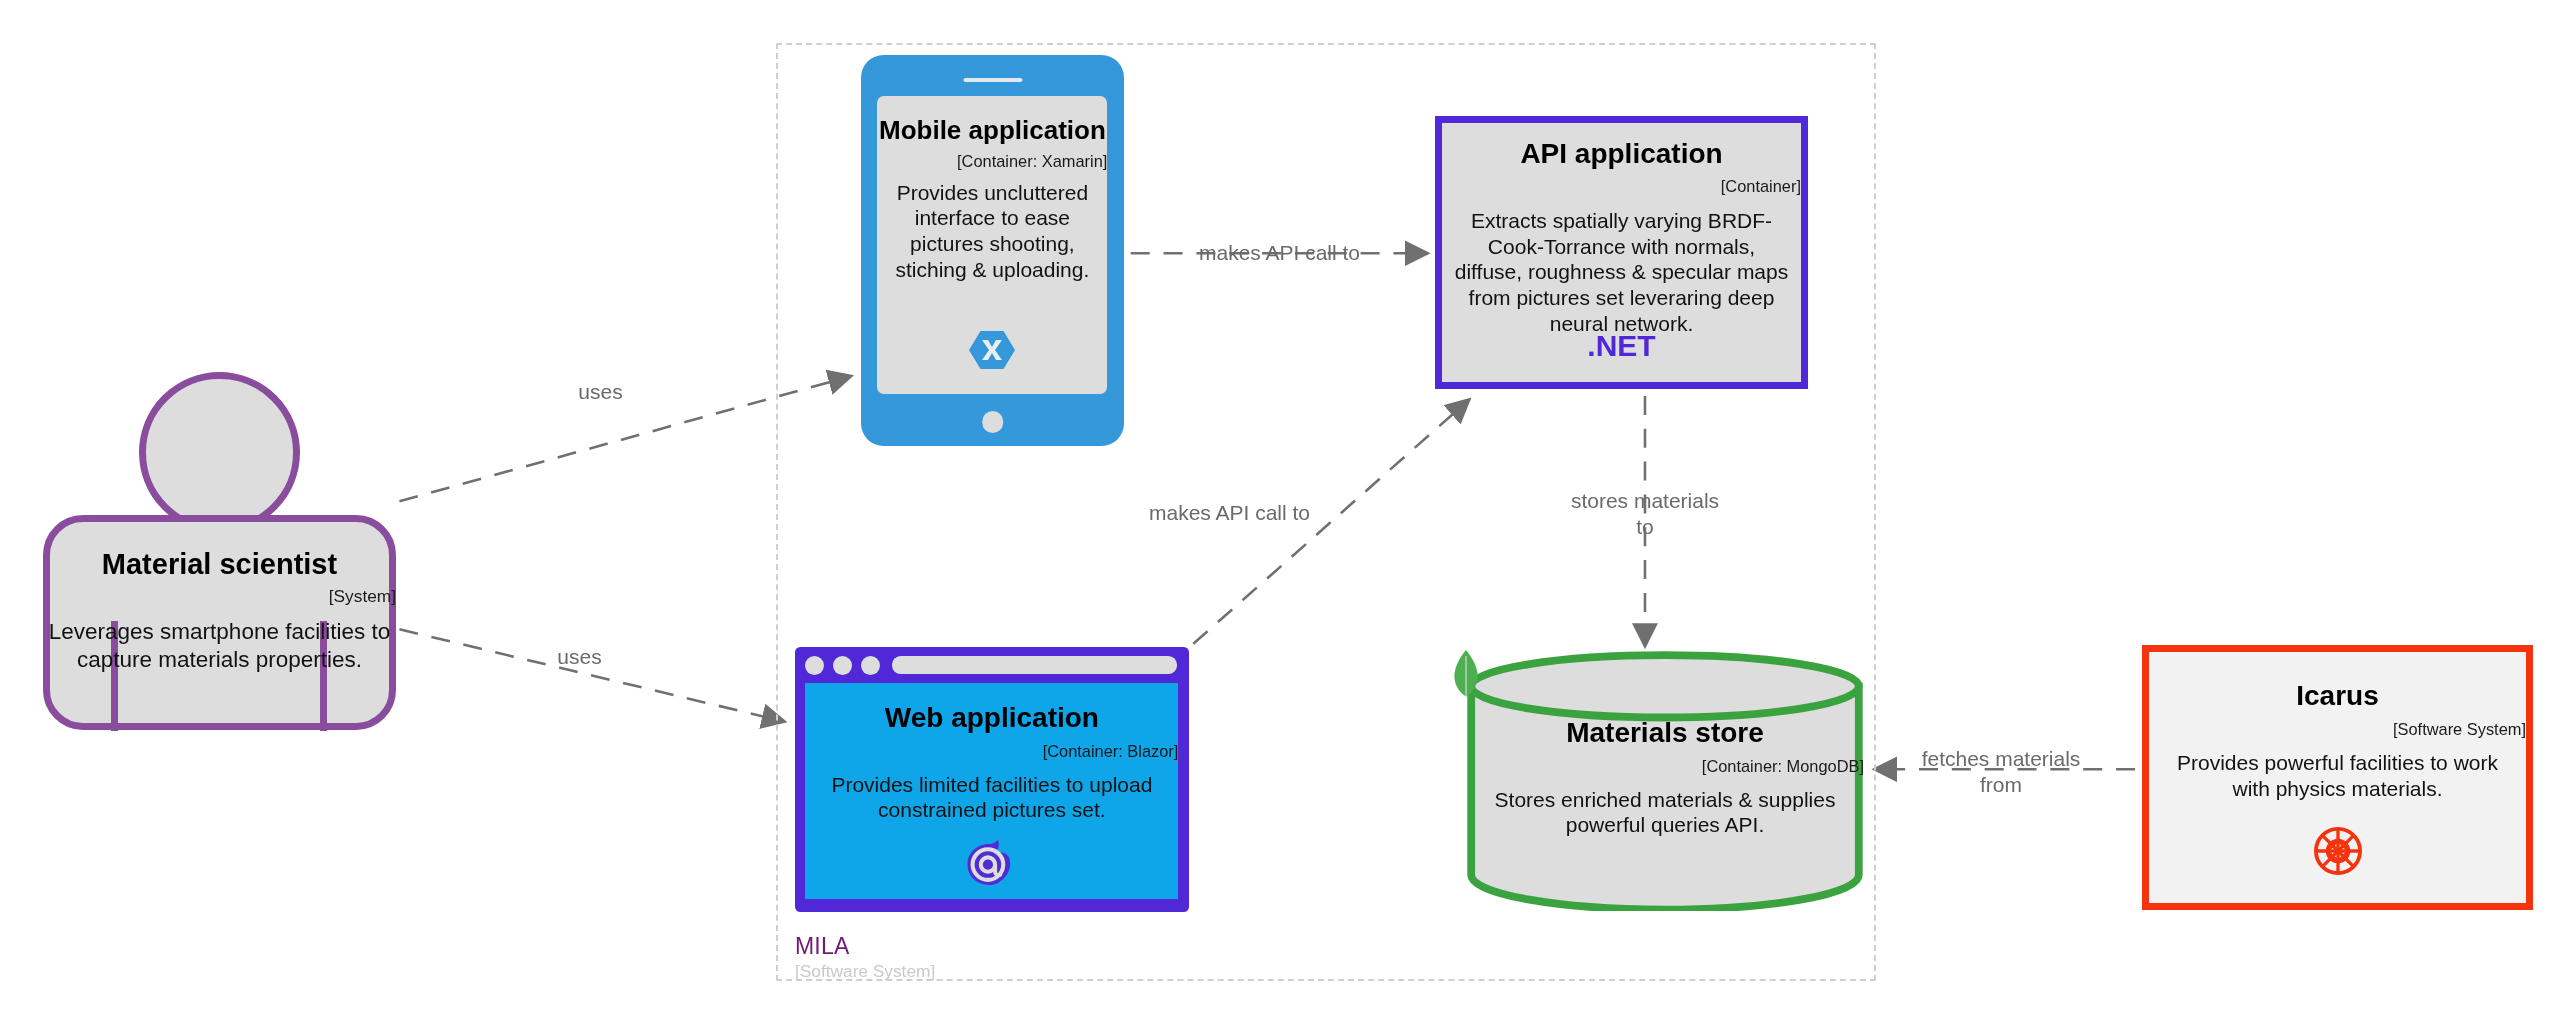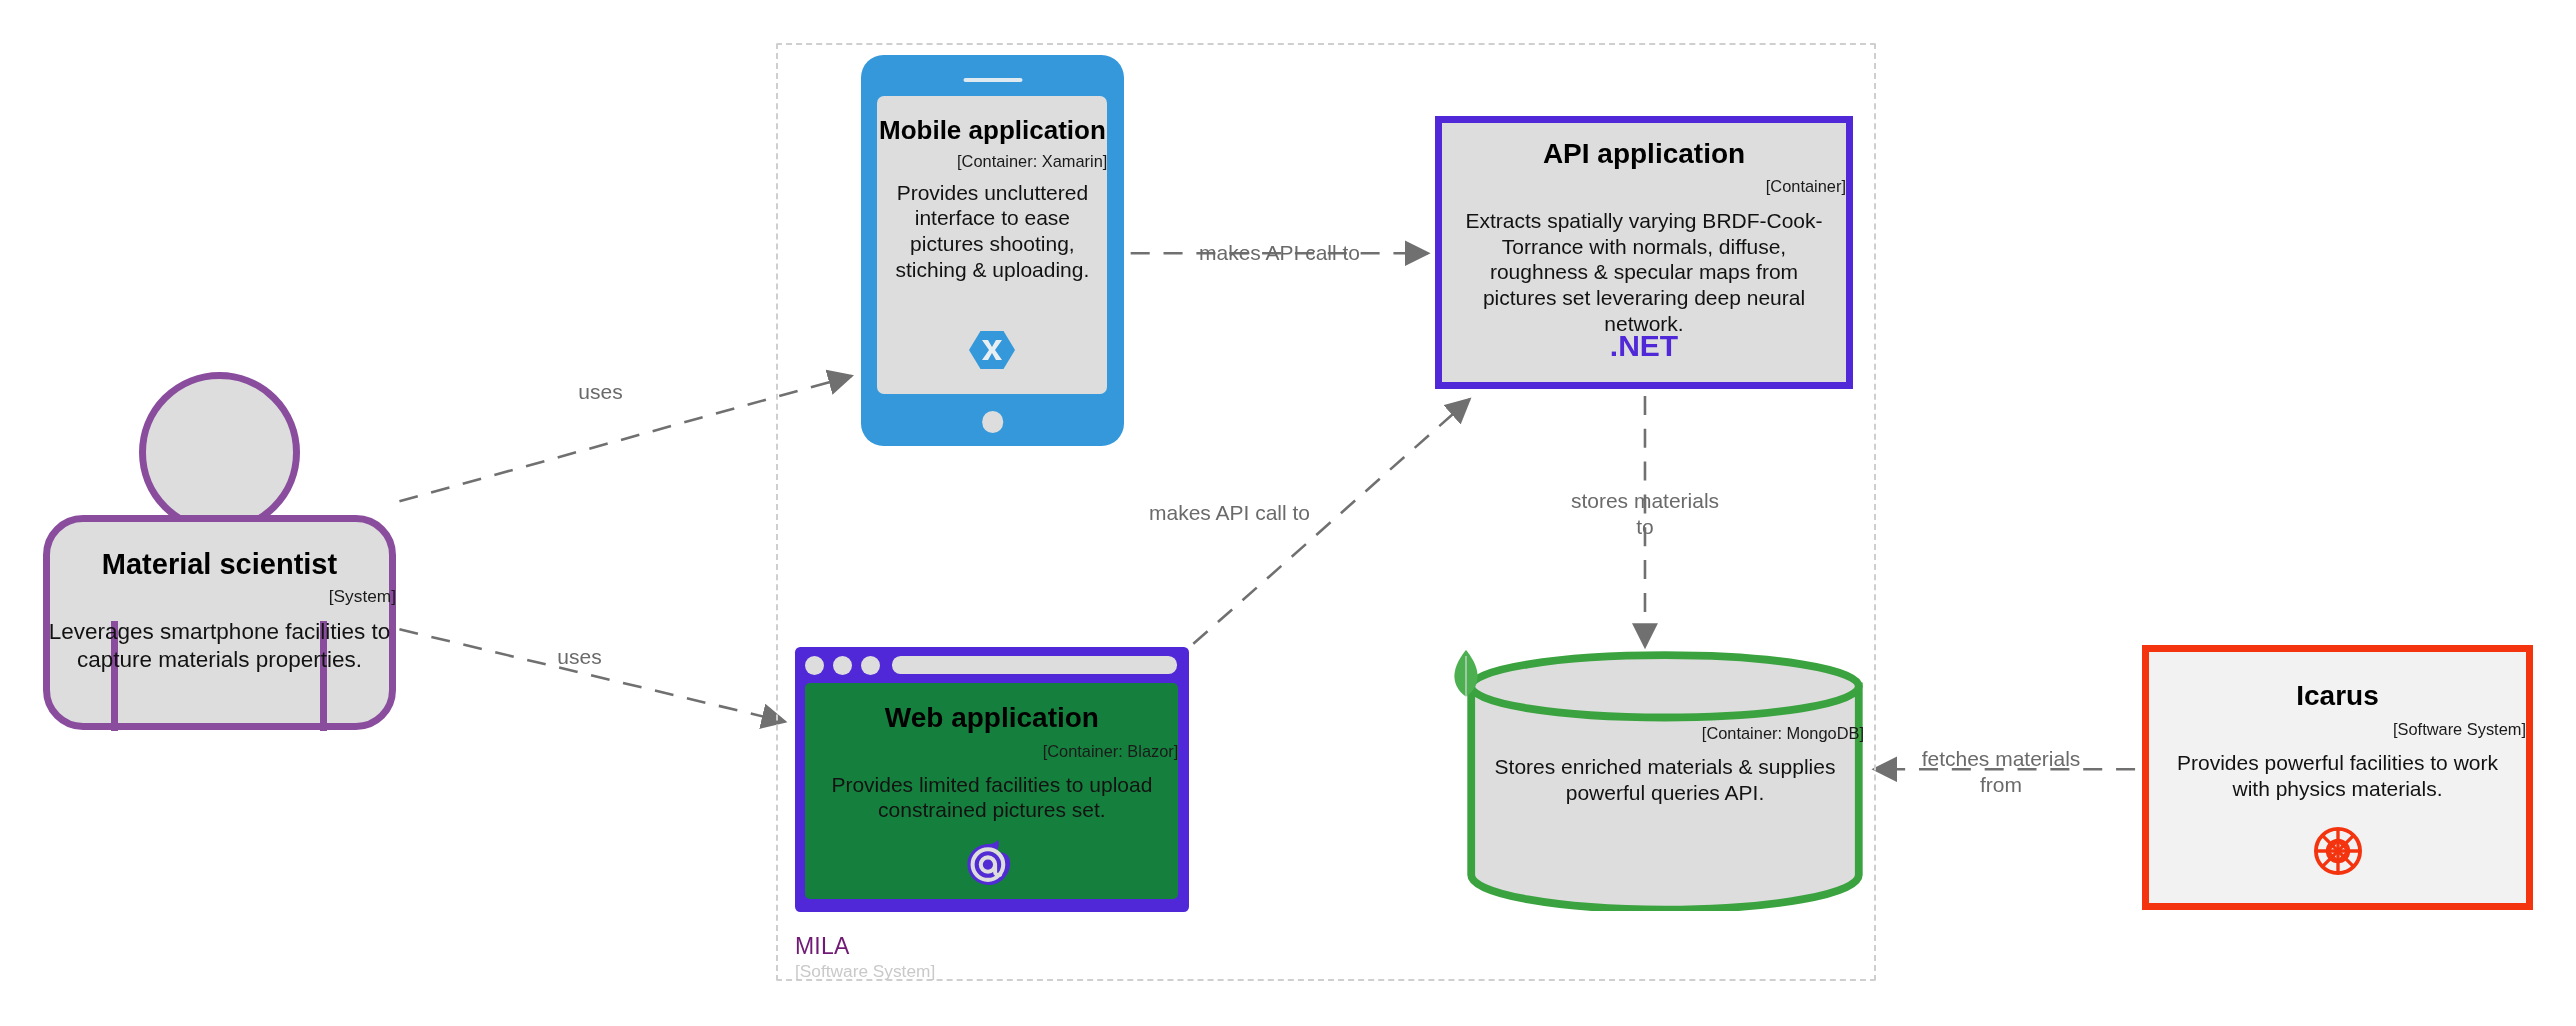--- a/index.html
+++ b/index.html
@@ -168,21 +168,21 @@
     transform: translateX(-50%);
     width: 50px;
     height: 50px;
   }
 
   
   .api {
     position: absolute;
     left: 1435px;
     top: 116px;
-    width: 418px;
+    width: 373px;
     height: 273px;
     background: #dddddd;
     border: 7px solid #5028d8;
     box-sizing: border-box;
   }
   .api .el-title { font-size: 28px; margin-top: 14.7px; }
   .api .el-tech  { font-size: 16.4px; margin-top: 6px; }
   .api .el-desc  { font-size: 21px; margin-top: 11.2px; padding: 0 10.4px;}
   .api-tech-logo {
     position: absolute;
@@ -227,22 +227,22 @@
     border-radius: 8.6px;
     margin-right: 12px;
     margin-left: 3.5px;
   }
   .web-screen {
     position: absolute;
     left: 10.4px;
     top: 36px;
     width: 373px;
     height: 216px;
-    background: #15803d;
-    border-radius: 5px;
+    background: #0ea5e9;
+    border-radius: 0;
   }
   .web-screen .el-title { font-size: 28px; margin-top: 19px; }
   .web-screen .el-tech  { font-size: 16.4px; margin-top: 6px; }
   .web-screen .el-desc  { font-size: 21px; margin-top: 10.4px; padding: 0 8.6px;}
   .web-logo {
     position: absolute;
     left: 50%;
     bottom: 12px;
     transform: translateX(-50%);
     width: 52px;
@@ -391,20 +391,21 @@
       </svg>
     </div>
   </div>
 
   <div class="store">
     <svg viewBox="0 0 460 302" preserveAspectRatio="none">
       <path d="M6,42 L6,260 A224,40 0 0 0 454,260 L454,42 Z" fill="#dddddd" stroke="#3aa33f" stroke-width="9"></path>
       <ellipse cx="230" cy="42" rx="224" ry="36" fill="#dddddd" stroke="#3aa33f" stroke-width="9"></ellipse>
     </svg>
     <div class="store-text">
+      <div class="el-title">Materials store</div>
       <div class="el-tech">[Container: MongoDB]</div>
       <div class="el-desc">Stores enriched materials &amp; supplies powerful queries API.</div>
     </div>
     <svg class="store-logo" viewBox="0 0 40 66">
       <path d="M20,0 C20,0 36,18 36,36 C36,50 27,60 20,64 C13,60 4,50 4,36 C4,18 20,0 20,0 Z" fill="#4caf50"></path>
       <path d="M20,8 L20,64" stroke="#dddddd" stroke-width="1.6" fill="none"></path>
     </svg>
   </div>
 
   <div class="icarus">

